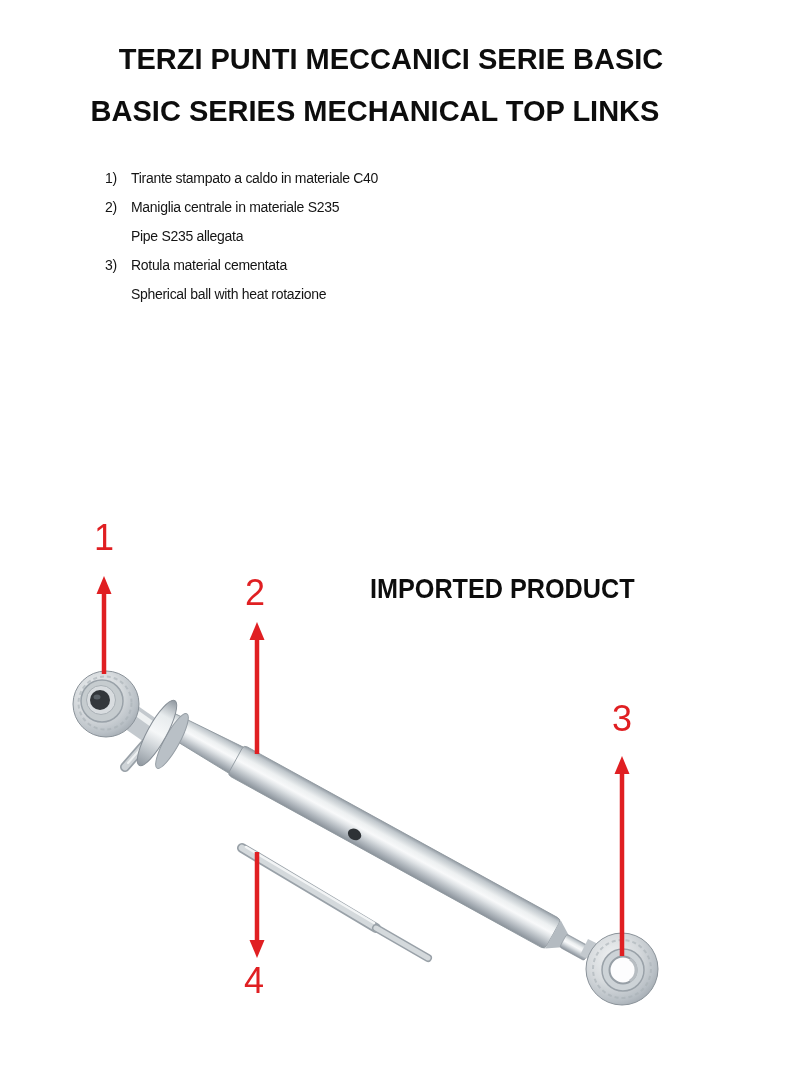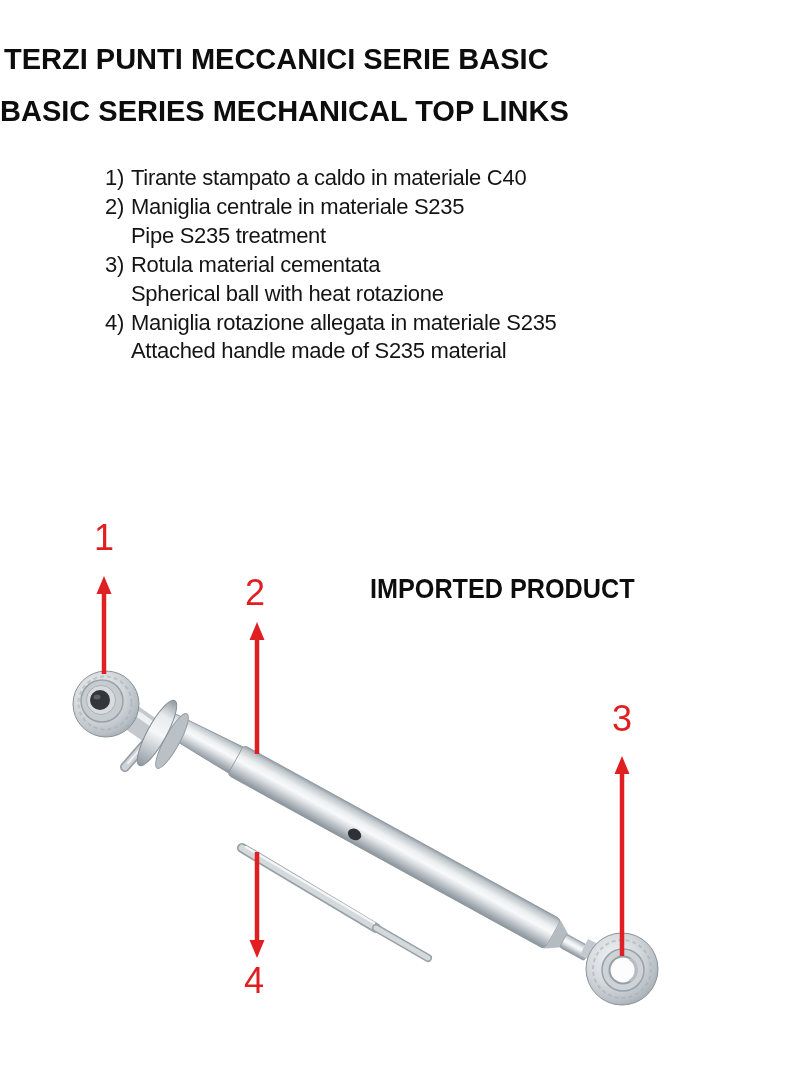--- a/index.html
+++ b/index.html
@@ -9,27 +9,27 @@
     position: relative;
     font-family: "Liberation Sans", sans-serif;
     color: #111111;
     overflow: hidden;
   }
   .abs { position: absolute; }
   .title {
     font-weight: 700; font-size: 29px; line-height: 1;
     color: #0d0d0d; letter-spacing: 0px; white-space: nowrap;
   }
-  .title-1 { position: absolute; left: 4px; top: 45px; width: 750px; }
-  .title-2 { position: absolute; left: 0; top: 97px; width: 750px; text-align: left; }
+  .title-1 { position: absolute; left: 16px; top: 45px; width: 750px; text-align: center; }
+  .title-2 { position: absolute; left: 0; top: 97px; width: 750px; text-align: center; }
 
   
   .features {
     left: 105px; top: 164px; width: 580px;
-    font-size: 22px; line-height: 28.9px; letter-spacing: -0.3px;
+    font-size: 14px; line-height: 28.9px; letter-spacing: -0.3px;
     color: #141414;
   }
   .feat { padding-left: 26px; text-indent: -26px; }
   .feat .num { display: inline-block; width: 26px; text-indent: 0; }
 
   
   .imported {
     left: 370px; top: 573px;
     font-size: 28px; font-weight: 700; color: #0d0d0d;
     white-space: nowrap;
@@ -54,29 +54,25 @@
 
 <div class="abs title title-1">TERZI PUNTI MECCANICI SERIE BASIC</div>
 <div class="abs title title-2">BASIC SERIES MECHANICAL TOP LINKS</div>
 
 <div class="abs features">
   <div class="feat">
     <span class="num">1)</span><span>Tirante stampato a caldo in materiale C40</span><br>
   </div>
   <div class="feat">
     <span class="num">2)</span><span>Maniglia centrale in materiale S235</span><br>
-    <span>Pipe S235 treatment</span>
+    <span>Pipe S235 allegata</span>
   </div>
   <div class="feat">
     <span class="num">3)</span><span>Rotula material cementata</span><br>
     <span>Spherical ball with heat rotazione</span>
-  </div>
-  <div class="feat">
-    <span class="num">4)</span><span>Maniglia rotazione allegata in materiale S235</span><br>
-    <span>Attached handle made of S235 material</span>
   </div>
 </div>
 
 <div class="abs imported">IMPORTED PRODUCT</div>
 
 <svg class="abs diagram" width="800" height="1075" viewBox="0 0 800 1075" xmlns="http://www.w3.org/2000/svg">
   <defs>
     <linearGradient id="gV" x1="0" y1="0" x2="0" y2="1">
       <stop offset="0" stop-color="#949ca4"></stop>
       <stop offset="0.1" stop-color="#bfc6cb"></stop>

